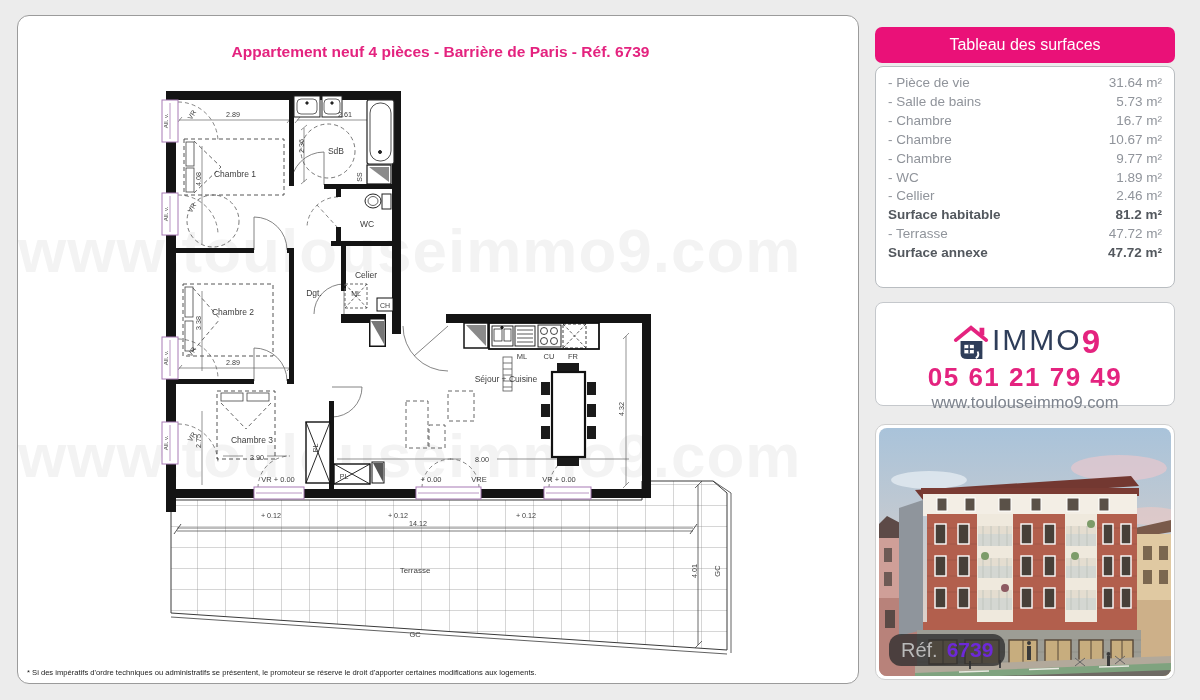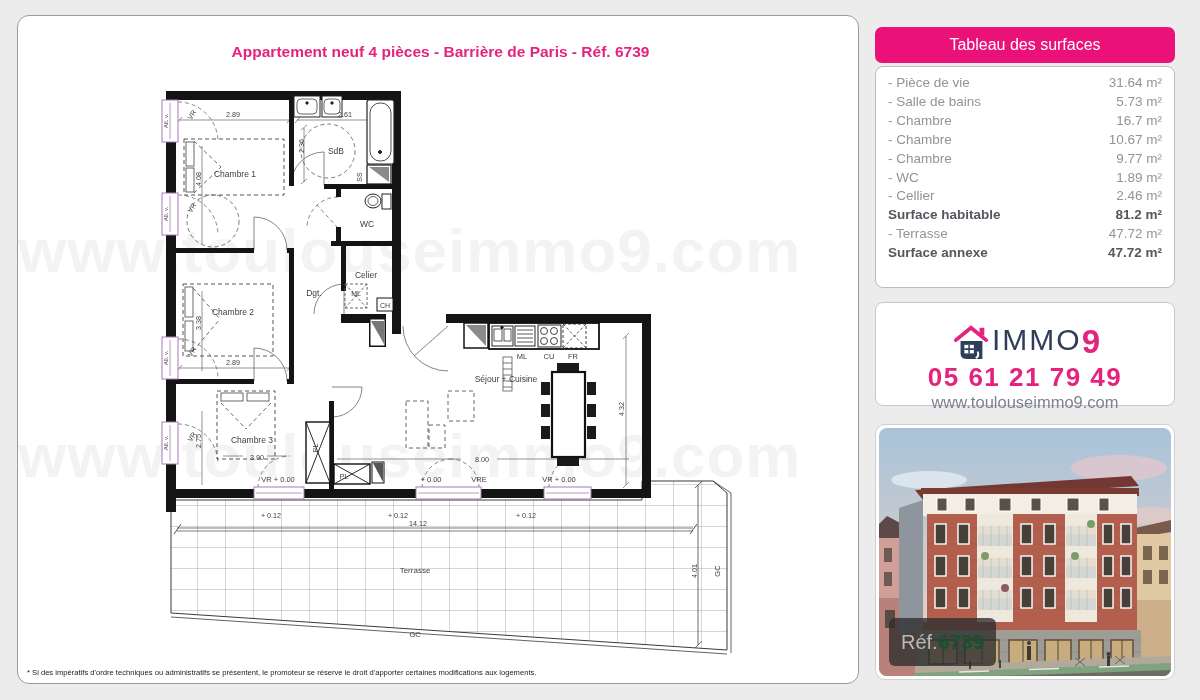--- a/index.html
+++ b/index.html
@@ -57,24 +57,24 @@
   .website { font-size:16.5px; color:#7d838d; margin-top:0px; }
 
   .photo-card {
     position:absolute; left:875px; top:424px; width:300px; height:256px;
     background:#fff; border:1px solid #cfcfcf; border-radius:10px;
     box-sizing:border-box; padding:3px;
   }
   .photo-inner { width:292px; height:248px; border-radius:8px; overflow:hidden; position:relative; }
   .ref-badge {
     position:absolute; left:10px; bottom:10px; background:rgba(45,45,45,0.78);
-    border-radius:6px; padding:12px 12px; display:flex; align-items:baseline;
+    border-radius:12px; padding:4px 12px; display:flex; gap:9px; align-items:baseline;
   }
   .ref-label { color:#b9b9b9; font-size:20px; }
-  .ref-num  { color:#14532d; font-size:21px; font-weight:bold; }
+  .ref-num  { color:#6d28d9; font-size:21px; font-weight:bold; }
 </style>
 </head>
 <body>
 
 <div class="main-card">
   <div class="wm wm1">www.toulouseimmo9.com</div>
   <div class="wm wm2">www.toulouseimmo9.com</div>
   <div class="page-title">Appartement neuf 4 pièces - Barrière de Paris - Réf. 6739</div>
 
   <svg class="plan-svg" width="842" height="669" viewBox="17 15 842 669">

